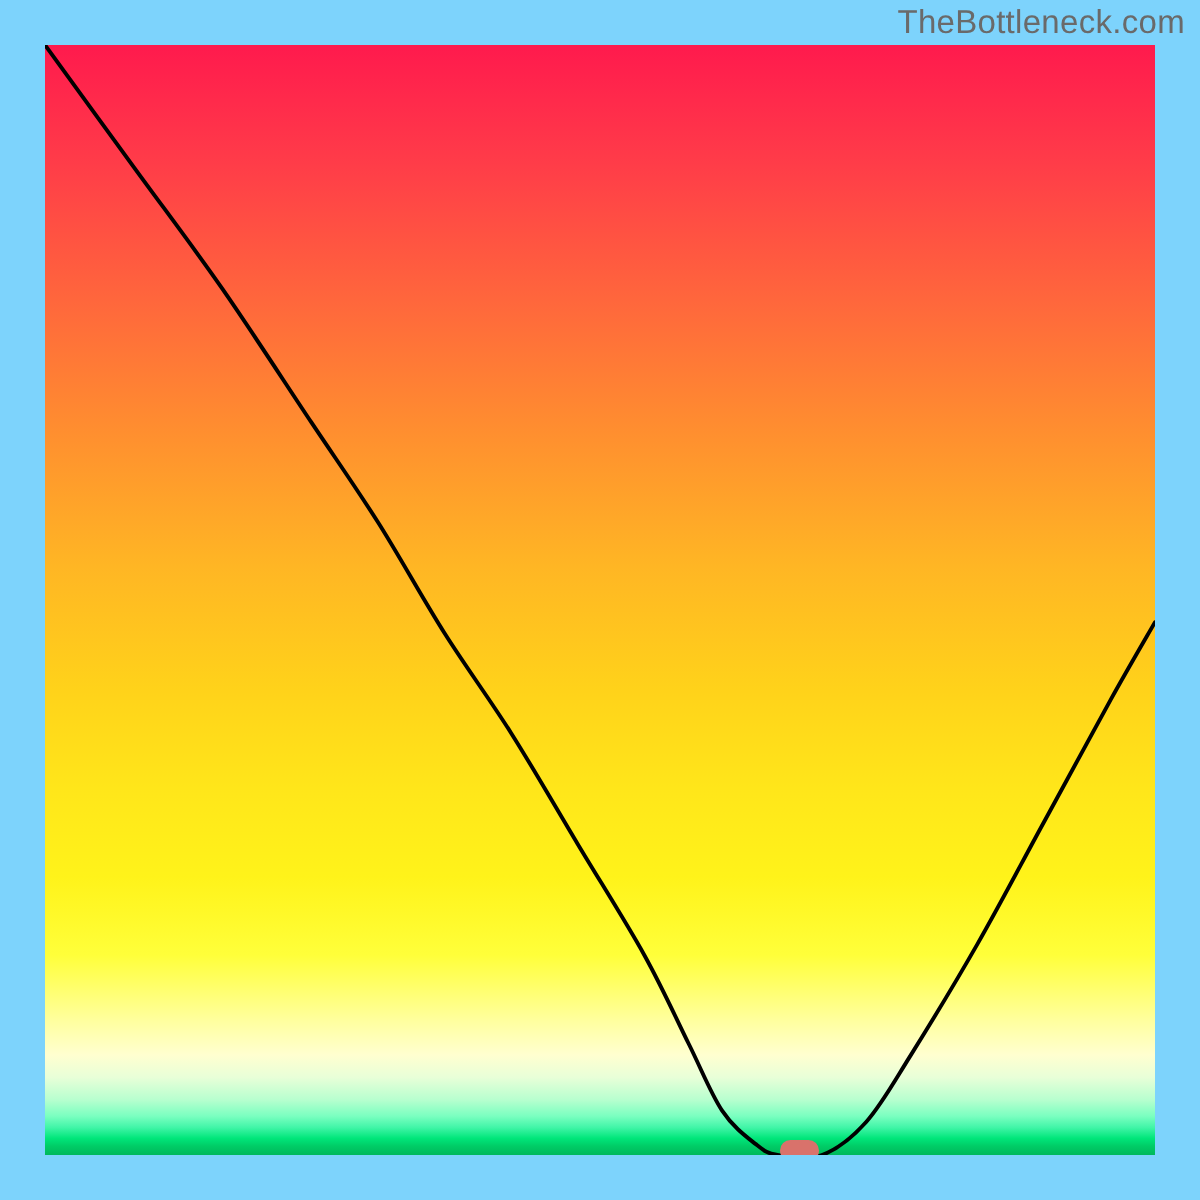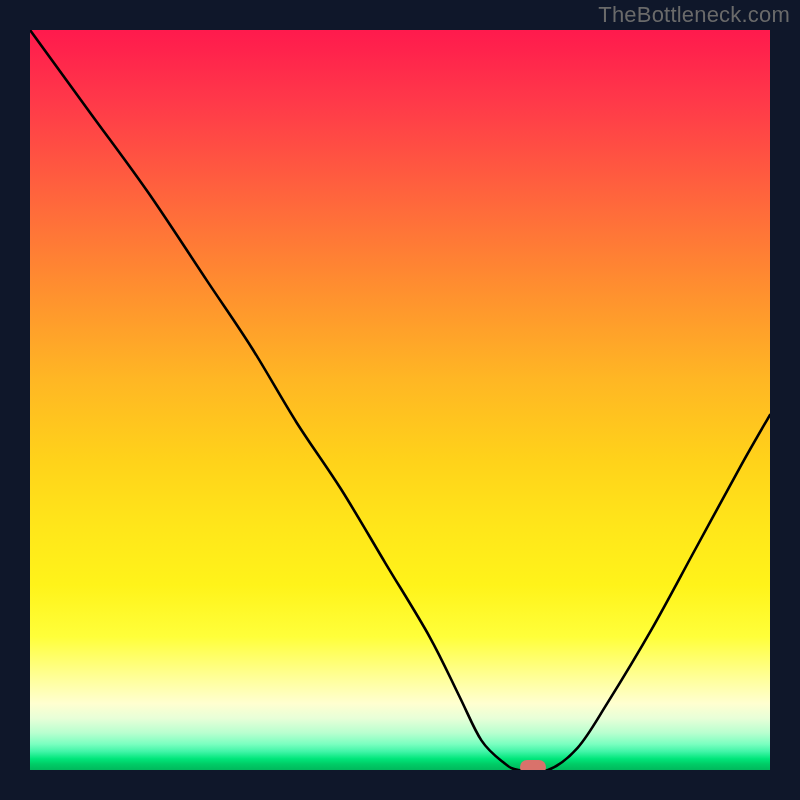--- a/index.html
+++ b/index.html
@@ -8,21 +8,21 @@
     width: 800px;
     height: 800px;
     background: #000;
     font-family: Arial, Helvetica, sans-serif;
     overflow: hidden;
   }
   .frame {
     position: relative;
     width: 800px;
     height: 800px;
-    background: #0f172a;
+    background: #7dd3fc;
   }
   .watermark {
     position: absolute;
     top: 2px;
     right: 10px;
     color: #6a6a6a;
     font-size: 22px;
     font-weight: 500;
     letter-spacing: 0.2px;
     z-index: 5;

